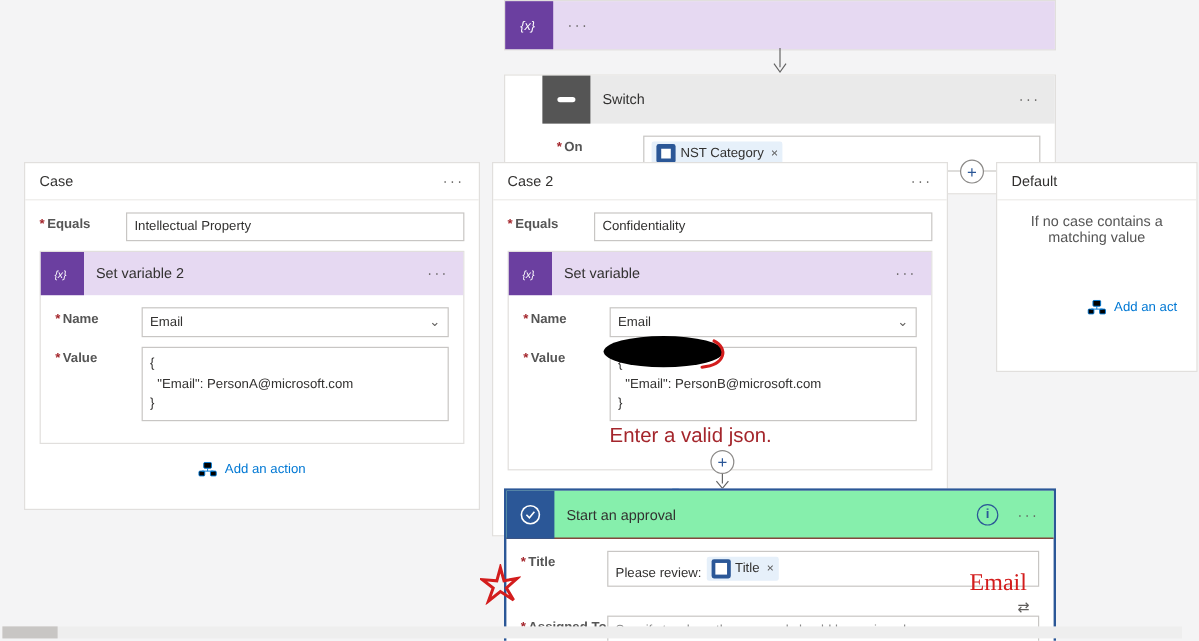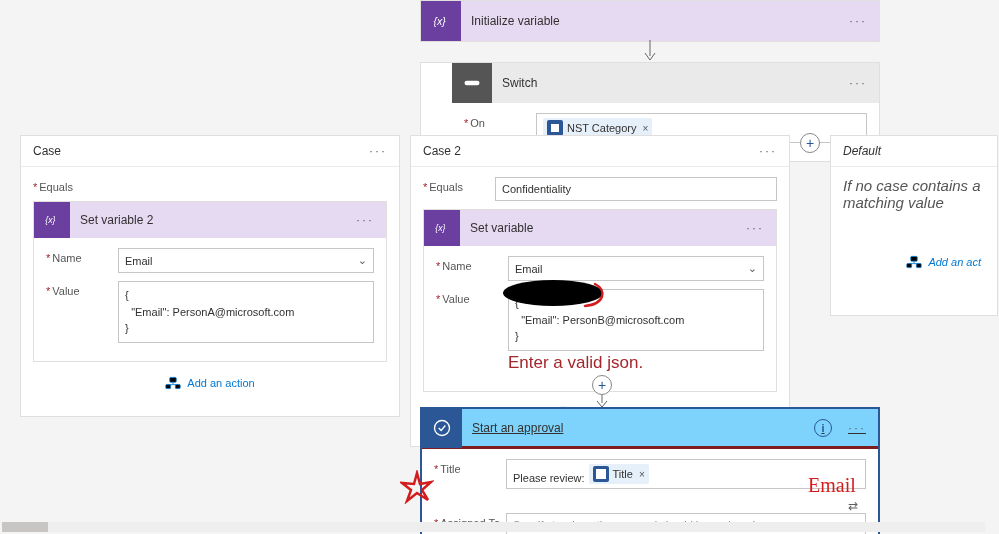--- a/index.html
+++ b/index.html
@@ -14,31 +14,31 @@
     overflow: hidden;
     position: relative;
   }
   .canvas { position: relative; width: 100%; height: 100%; }
 
   
   .card { background:#fff; border:1px solid #e1dfdd; position:absolute; }
   .card-header { display:flex; align-items:center; padding:0; height:40px; }
   .card-header.purple { background:#e6d9f2; }
   .card-header.gray  { background:#eaeaea; }
-  .card-header.blue  { background:#7dd3fc; border-bottom:3px solid #7f1d1d;text-decoration:underline; }
+  .card-header.blue  { background:#86efac; border-bottom:1px solid #7f1d1d; }
   .icon-box { width:40px; height:40px; display:flex; align-items:center; justify-content:center; color:#fff; flex-shrink:0;}
   .icon-box.purple { background:#6b3fa0; }
   .icon-box.dark   { background:#555; }
   .icon-box.blue   { background:#2b5797;}
   .hdr-title { flex:1; padding-left:10px; font-size:12px; }
   .dots { padding:0 12px; color:#605e5c; letter-spacing:2px; cursor:pointer; }
 
   .card-body { padding:10px 12px; }
   .row { display:flex; align-items:flex-start; margin-bottom:8px; font-size:11px;}
-  .label { width:72px; padding-top:4px; color:#555;}
+  .label { width:72px; padding-top:4px; color:#555;font-weight:bold;}
   .req::before { content:"*"; color:#a4262c; margin-right:2px; }
   .field { flex:1; }
   .input, .select, .textarea {
     width:100%; border:1px solid #c8c6c4; background:#fff; font-size:11px; padding:5px 6px; 
   }
   .select { display:flex; justify-content:space-between; align-items:center; cursor:pointer; }
   .select .chev { color:#605e5c; }
   .textarea { white-space:pre-wrap; font-family:"Segoe UI",sans-serif; line-height:1.5; min-height:48px;}
   .err { color:#a4262c; font-size:17px; margin-top:2px; }
 
@@ -81,21 +81,20 @@
 
 <div class="canvas">
 
   <div class="card" style="left:420px; top:0px; width:460px;">
     <div class="card-header purple">
       <div class="icon-box purple">
         <svg width="18" height="18" viewBox="0 0 24 24">
             <text x="2" y="17" font-size="14" fill="#fff" font-style="italic">{x}</text>
           </svg>
       </div>
-      <div class="hdr-title">Initialize variable</div>
       <div class="dots">···</div>
     </div>
   </div>
 
   <div class="arrow" style="left:650px; top:40px;">
     <svg width="16" height="22">
         <line x1="8" y1="0" x2="8" y2="16"></line>
         <path d="M3 13 L8 20 L13 13"></path>
       </svg>
   </div>
@@ -132,20 +131,23 @@
   </div>
 
   <div class="case-wrap" style="left:20px; top:135px; width:380px;">
     <div class="case-head">
       <span>Case</span>
       <span class="dots" style="padding:0">···</span>
     </div>
     <div class="case-body">
       <div class="row">
         <div class="label req">Equals</div>
+        <div class="field">
+            <div class="input">Intellectual Property</div>
+          </div>
       </div>
       <div class="inner-card">
         <div class="card-header purple">
           <div class="icon-box purple">
             <svg width="16" height="16" viewBox="0 0 24 24">
                 <text x="2" y="17" font-size="13" fill="#fff" font-style="italic">{x}</text>
               </svg>
           </div>
           <div class="hdr-title">Set variable 2</div>
           <div class="dots">···</div>
@@ -234,26 +236,26 @@
             <rect x="13" y="10" width="6" height="5" rx="1"></rect>
             <line x1="4" y1="10" x2="16" y2="10"></line>
           </svg>
         <span>Add an action</span>
       </div>
     </div>
   </div>
 
   <div class="plus-node" style="left:800px; top:133px;">+</div>
 
-  <div class="case-wrap" style="left:830px; top:135px; width:168px;font-style:italic;">
+  <div class="case-wrap" style="left:830px; top:135px; width:168px;">
     <div class="case-head">
       <span>Default</span>
     </div>
     <div class="case-body" style="padding-bottom:40px;">
-      <div style="font-size:15px; color:#555; margin-bottom:30px;">If no case contains a matching value</div>
+      <div style="font-size:12px; color:#555; margin-bottom:30px;text-align:center;">If no case contains a matching value</div>
       <div class="add-action" style="justify-content:flex-end; padding-right:4px;">
         <svg width="16" height="14" viewBox="0 0 20 16">
             <rect x="6" y="1" width="8" height="6" rx="1"></rect>
             <line x1="10" y1="7" x2="10" y2="10"></line>
             <rect x="1" y="10" width="6" height="5" rx="1"></rect>
             <rect x="13" y="10" width="6" height="5" rx="1"></rect>
             <line x1="4" y1="10" x2="16" y2="10"></line>
           </svg>
         <span>Add an act</span>
       </div>

